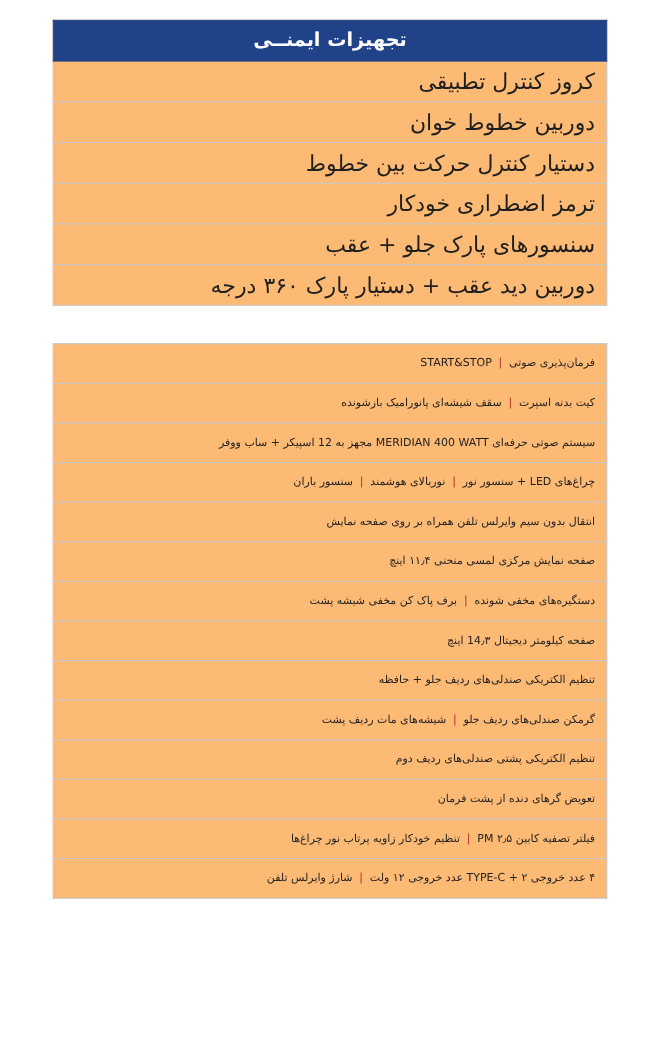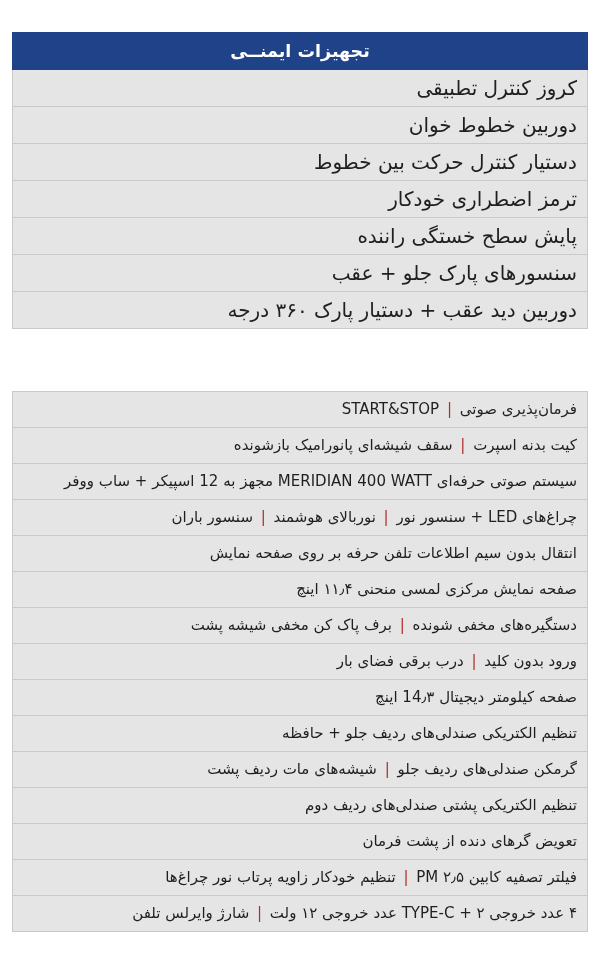--- a/index.html
+++ b/index.html
@@ -15,25 +15,25 @@
     overflow: hidden;
   }
   .page {
     width: 600px;
     height: 959px;
     position: relative;
     background: #ffffff;
     box-sizing: border-box;
   }
   .spec-table {
-    width: 576px;
-    margin: 16px auto;
+    width: 504px;
+    margin: 2px auto;
     border-collapse: collapse;
     table-layout: fixed;
-    background: #e5e5e5;
+    background: #fdba74;
   }
   .table-block {
     padding: 0 12px;
     box-sizing: border-box;
     width: 600px;
   }
   .table-title {
     background: #1f4289;
     color: #ffffff;
     text-align: center;
@@ -45,21 +45,21 @@
     padding: 0;
     border: 1px solid #1f4289;
     white-space: nowrap;
     overflow: hidden;
   }
   .spec-table td.row-cell {
     border: 1px solid #c9c9c9;
     border-top: none;
     text-align: right;
     padding: 0 10px 0 10px;
-    font-size: 15px;
+    font-size: 10px;
     color: #1f1f1f;
     height: 35px;
     line-height: 35px;
     white-space: nowrap;
     overflow: hidden;
     direction: rtl;
   }
   .spec-table.t1 td.row-cell {
     height: 36px;
     line-height: 36px;
@@ -106,23 +106,20 @@
         <tr>
           <td class="row-cell">دوربین خطوط خوان</td>
         </tr>
         <tr>
           <td class="row-cell">دستیار کنترل حرکت بین خطوط</td>
         </tr>
         <tr>
           <td class="row-cell">ترمز اضطراری خودکار</td>
         </tr>
         <tr>
-          <td class="row-cell">پایش سطح خستگی راننده</td>
-        </tr>
-        <tr>
           <td class="row-cell">سنسورهای پارک جلو + عقب</td>
         </tr>
         <tr>
           <td class="row-cell">دوربین دید عقب + دستیار پارک ۳۶۰ درجه</td>
         </tr>
       </tbody>
     </table>
   </div>
 
   <div class="gap"></div>
@@ -136,30 +133,27 @@
         <tr>
           <td class="row-cell">کیت بدنه اسپرت <span class="sep">|</span> سقف شیشه‌ای پانورامیک بازشونده</td>
         </tr>
         <tr>
           <td class="row-cell">سیستم صوتی حرفه‌ای MERIDIAN 400 WATT مجهز به 12 اسپیکر + ساب ووفر</td>
         </tr>
         <tr>
           <td class="row-cell">چراغ‌های LED + سنسور نور <span class="sep">|</span> نوربالای هوشمند <span class="sep">|</span> سنسور باران</td>
         </tr>
         <tr>
-          <td class="row-cell">انتقال بدون سیم اطلاعات تلفن حرفه بر روی صفحه نمایش</td>
+          <td class="row-cell">انتقال بدون سیم وایرلس تلفن همراه بر روی صفحه نمایش</td>
         </tr>
         <tr>
           <td class="row-cell">صفحه نمایش مرکزی لمسی منحنی ۱۱٫۴ اینچ</td>
         </tr>
         <tr>
           <td class="row-cell">دستگیره‌های مخفی شونده <span class="sep">|</span> برف پاک کن مخفی شیشه پشت</td>
-        </tr>
-        <tr>
-          <td class="row-cell">ورود بدون کلید <span class="sep">|</span> درب برقی فضای بار</td>
         </tr>
         <tr>
           <td class="row-cell">صفحه کیلومتر دیجیتال 14٫۳  اینچ</td>
         </tr>
         <tr>
           <td class="row-cell">تنظیم الکتریکی صندلی‌های ردیف جلو + حافظه</td>
         </tr>
         <tr>
           <td class="row-cell">گرمکن صندلی‌های ردیف جلو <span class="sep">|</span> شیشه‌های مات ردیف پشت</td>
         </tr>

